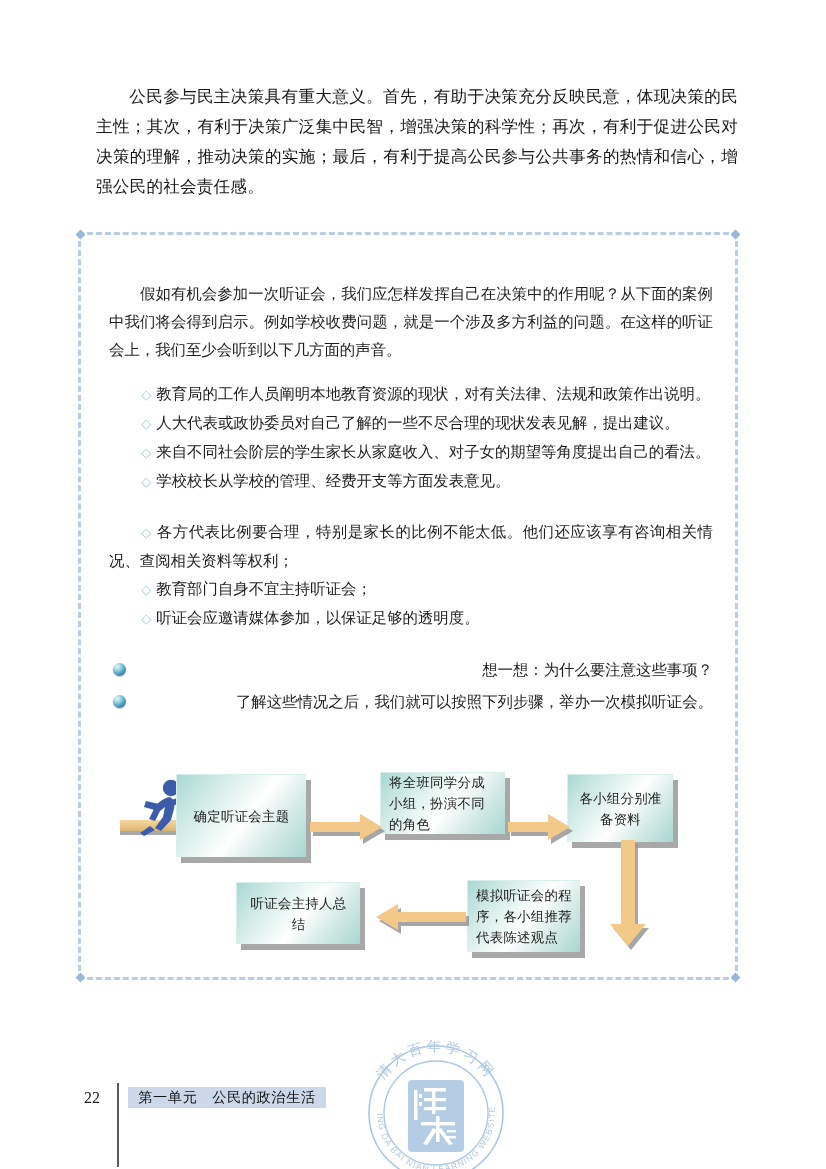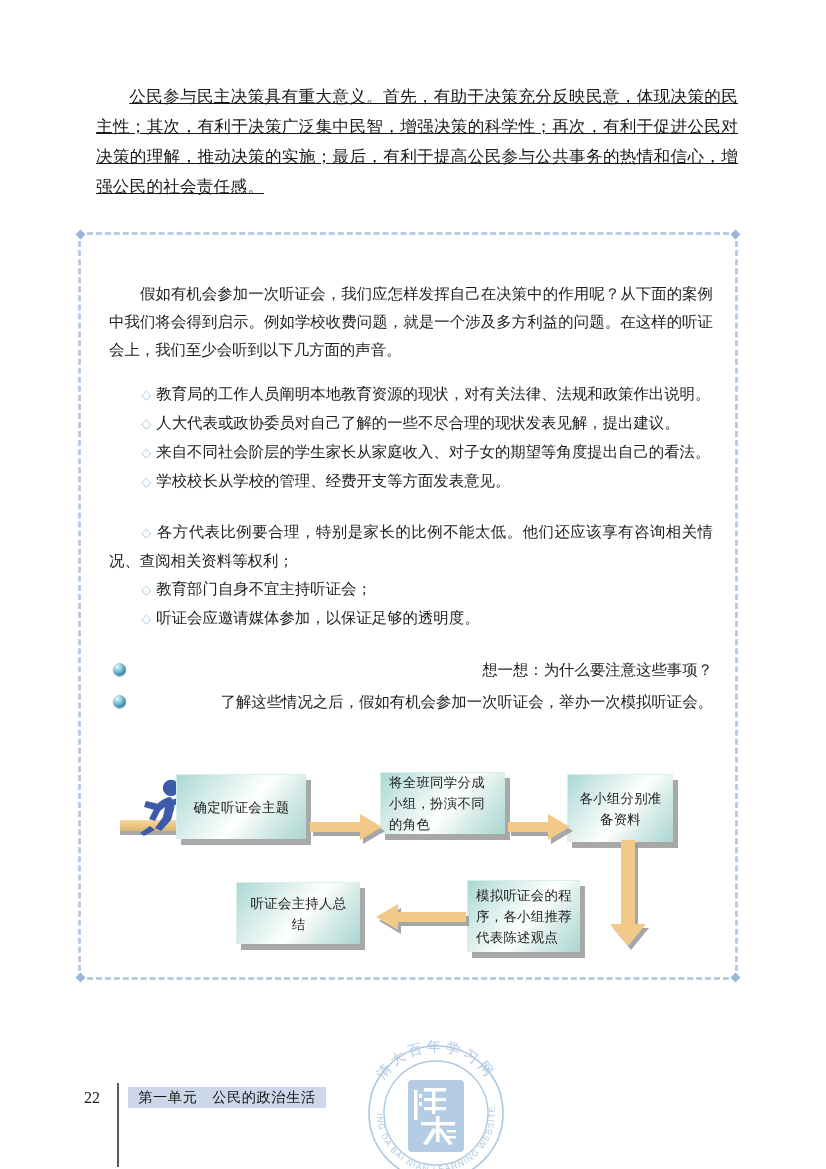--- a/index.html
+++ b/index.html
@@ -26,21 +26,20 @@
     position: absolute;
     left: 96px;
     top: 82px;
     width: 642px;
     font-size: 16.6px;
     line-height: 30px;
     text-align: justify;
     text-justify: inter-ideograph;
     letter-spacing: 0.2px;
     color: #171717;
-    text-decoration: underline;
   }
   .intro .indent { display: inline-block; width: 2em; }
 
   
   .activity-box {
     position: absolute;
     left: 78px;
     top: 232px;
     width: 660px;
     height: 748px;
@@ -253,21 +252,21 @@
 
 
       <div class="notes-group">
         <p class="bullet-item"><span class="dia">◇</span><span>各方代表比例要合理，特别是家长的比例不能太低。他们还应该享有咨询相关情况、查阅相关资料等权利；</span></p>
         <p class="bullet-item"><span class="dia">◇</span><span>教育部门自身不宜主持听证会；</span></p>
         <p class="bullet-item"><span class="dia">◇</span><span>听证会应邀请媒体参加，以保证足够的透明度。</span></p>
       </div>
 
       <div class="q-list">
         <p class="q-item"><span class="sphere"></span><span>想一想：为什么要注意这些事项？</span></p>
-        <p class="q-item"><span class="sphere"></span><span>了解这些情况之后，假如有机会参加一次听证会，举办一次模拟听证会。</span></p>
+        <p class="q-item"><span class="sphere"></span><span>了解这些情况之后，我们就可以按照下列步骤，举办一次模拟听证会。</span></p>
       </div>
 
     </div>
   </div>
 
   <div class="flow">
 
     <div class="ramp"></div>
     <svg class="runner" viewBox="0 0 62 62">
       <g fill="#3c5ba8">
@@ -276,21 +275,21 @@
         <path d="M36 26 L50 21 L53 26 L37 32 Z"></path>
         <path d="M29 28 L16 25 L14 31 L28 35 Z"></path>
         <path d="M20 50 L10 57 L14 60 L25 54 Z"></path>
       </g>
       <g fill="#6f8fd0">
         <path d="M50 18 L58 15 L59 19 L51 22 Z"></path>
         <path d="M47 9 L56 6 L57 10 L48 13 Z"></path>
       </g>
     </svg>
 
-    <div class="fbox" style="left:46px; top:12px; width:130px; height:65px;">
+    <div class="fbox" style="left:46px; top:12px; width:130px; height:83px;">
       <span>确定听证会主题</span>
     </div>
 
     <div class="fbox left-align" style="left:250px; top:10px; width:125px; height:62px;align-items:center;">
       <span>将全班同学分成小组，扮演不同的角色</span>
     </div>
 
     <div class="fbox" style="left:437px; top:12px; width:106px; height:68px;">
       <span>各小组分别准备资料</span>
     </div>

